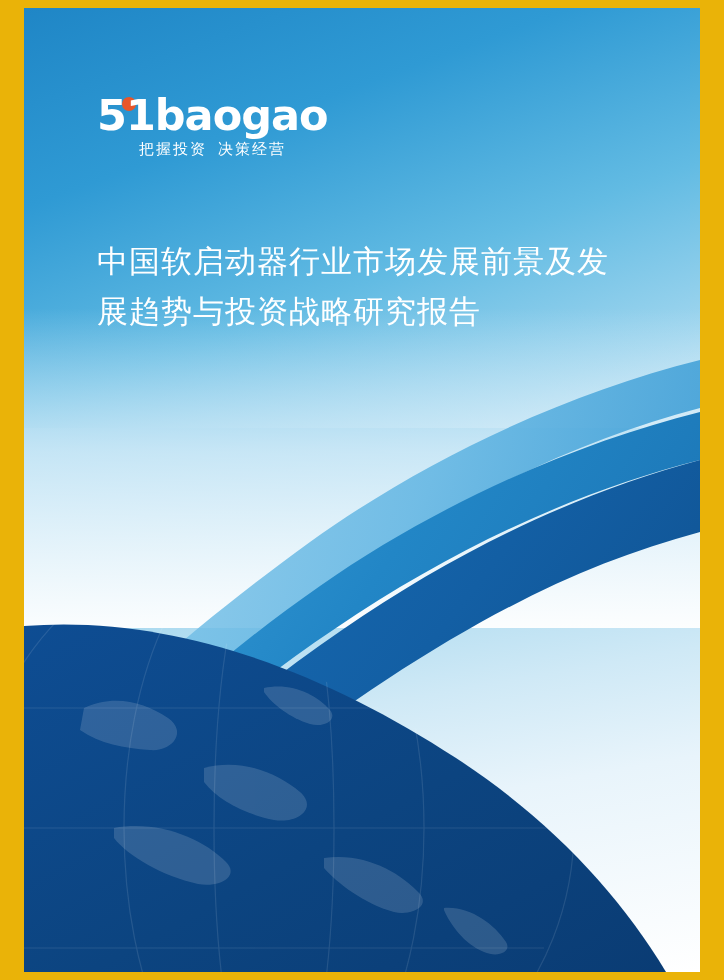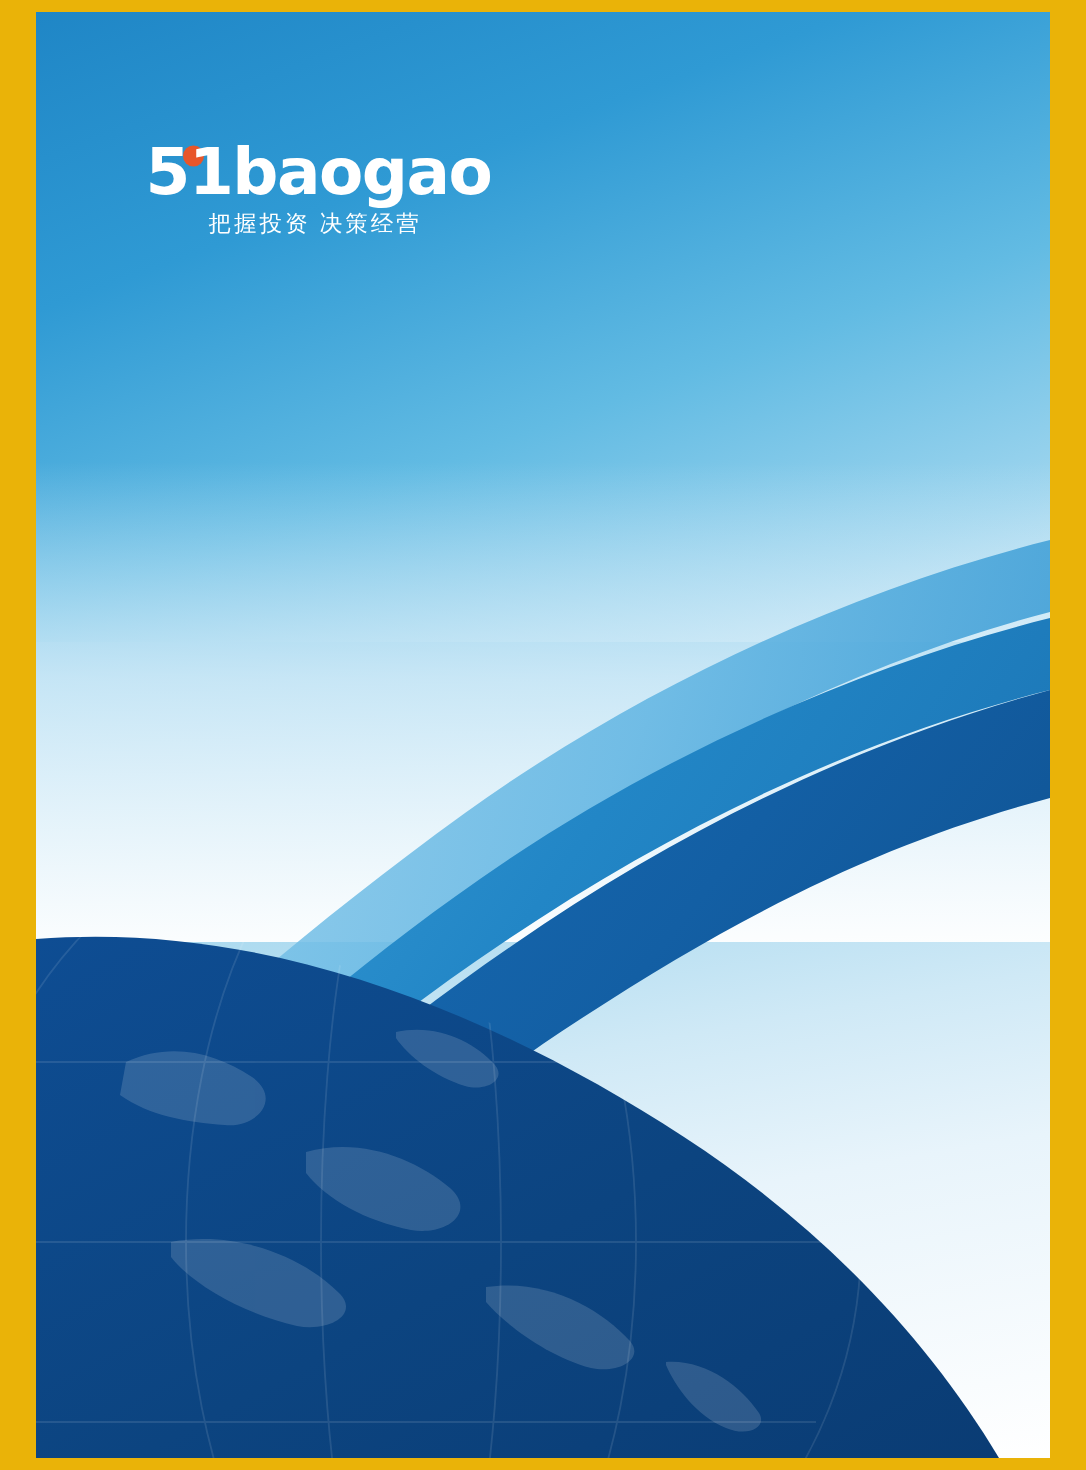--- a/index.html
+++ b/index.html
@@ -63,21 +63,21 @@
     font-weight: bold;
     font-size: 43px;
     color: #ffffff;
     letter-spacing: -1px;
     white-space: nowrap;
   }
   .logo-sub {
     position: absolute;
     left: 42px;
     top: 50px;
-    font-family: Liberation Sans, sans-serif;
+    font-family: Liberation Mono, monospace;
     font-size: 15px;
     color: #ffffff;
     letter-spacing: 2px;
     white-space: nowrap;
   }
   .logo-mark {
     position: absolute;
     left: 25px;
     top: 7px;
     width: 14px;
@@ -159,15 +159,16 @@
         <path d="M-20,940 L520,940"></path>
       </g>
     </svg>
 
     <div class="logo">
       <div class="logo-mark"></div>
       <div class="logo-text">51baogao</div>
       <div class="logo-sub">把握投资 决策经营</div>
     </div>
 
+    <div class="title">中国软启动器行业市场发展前景及发展趋势与投资战略研究报告</div>
 
   </div>
 </div>
 
 </body></html>

